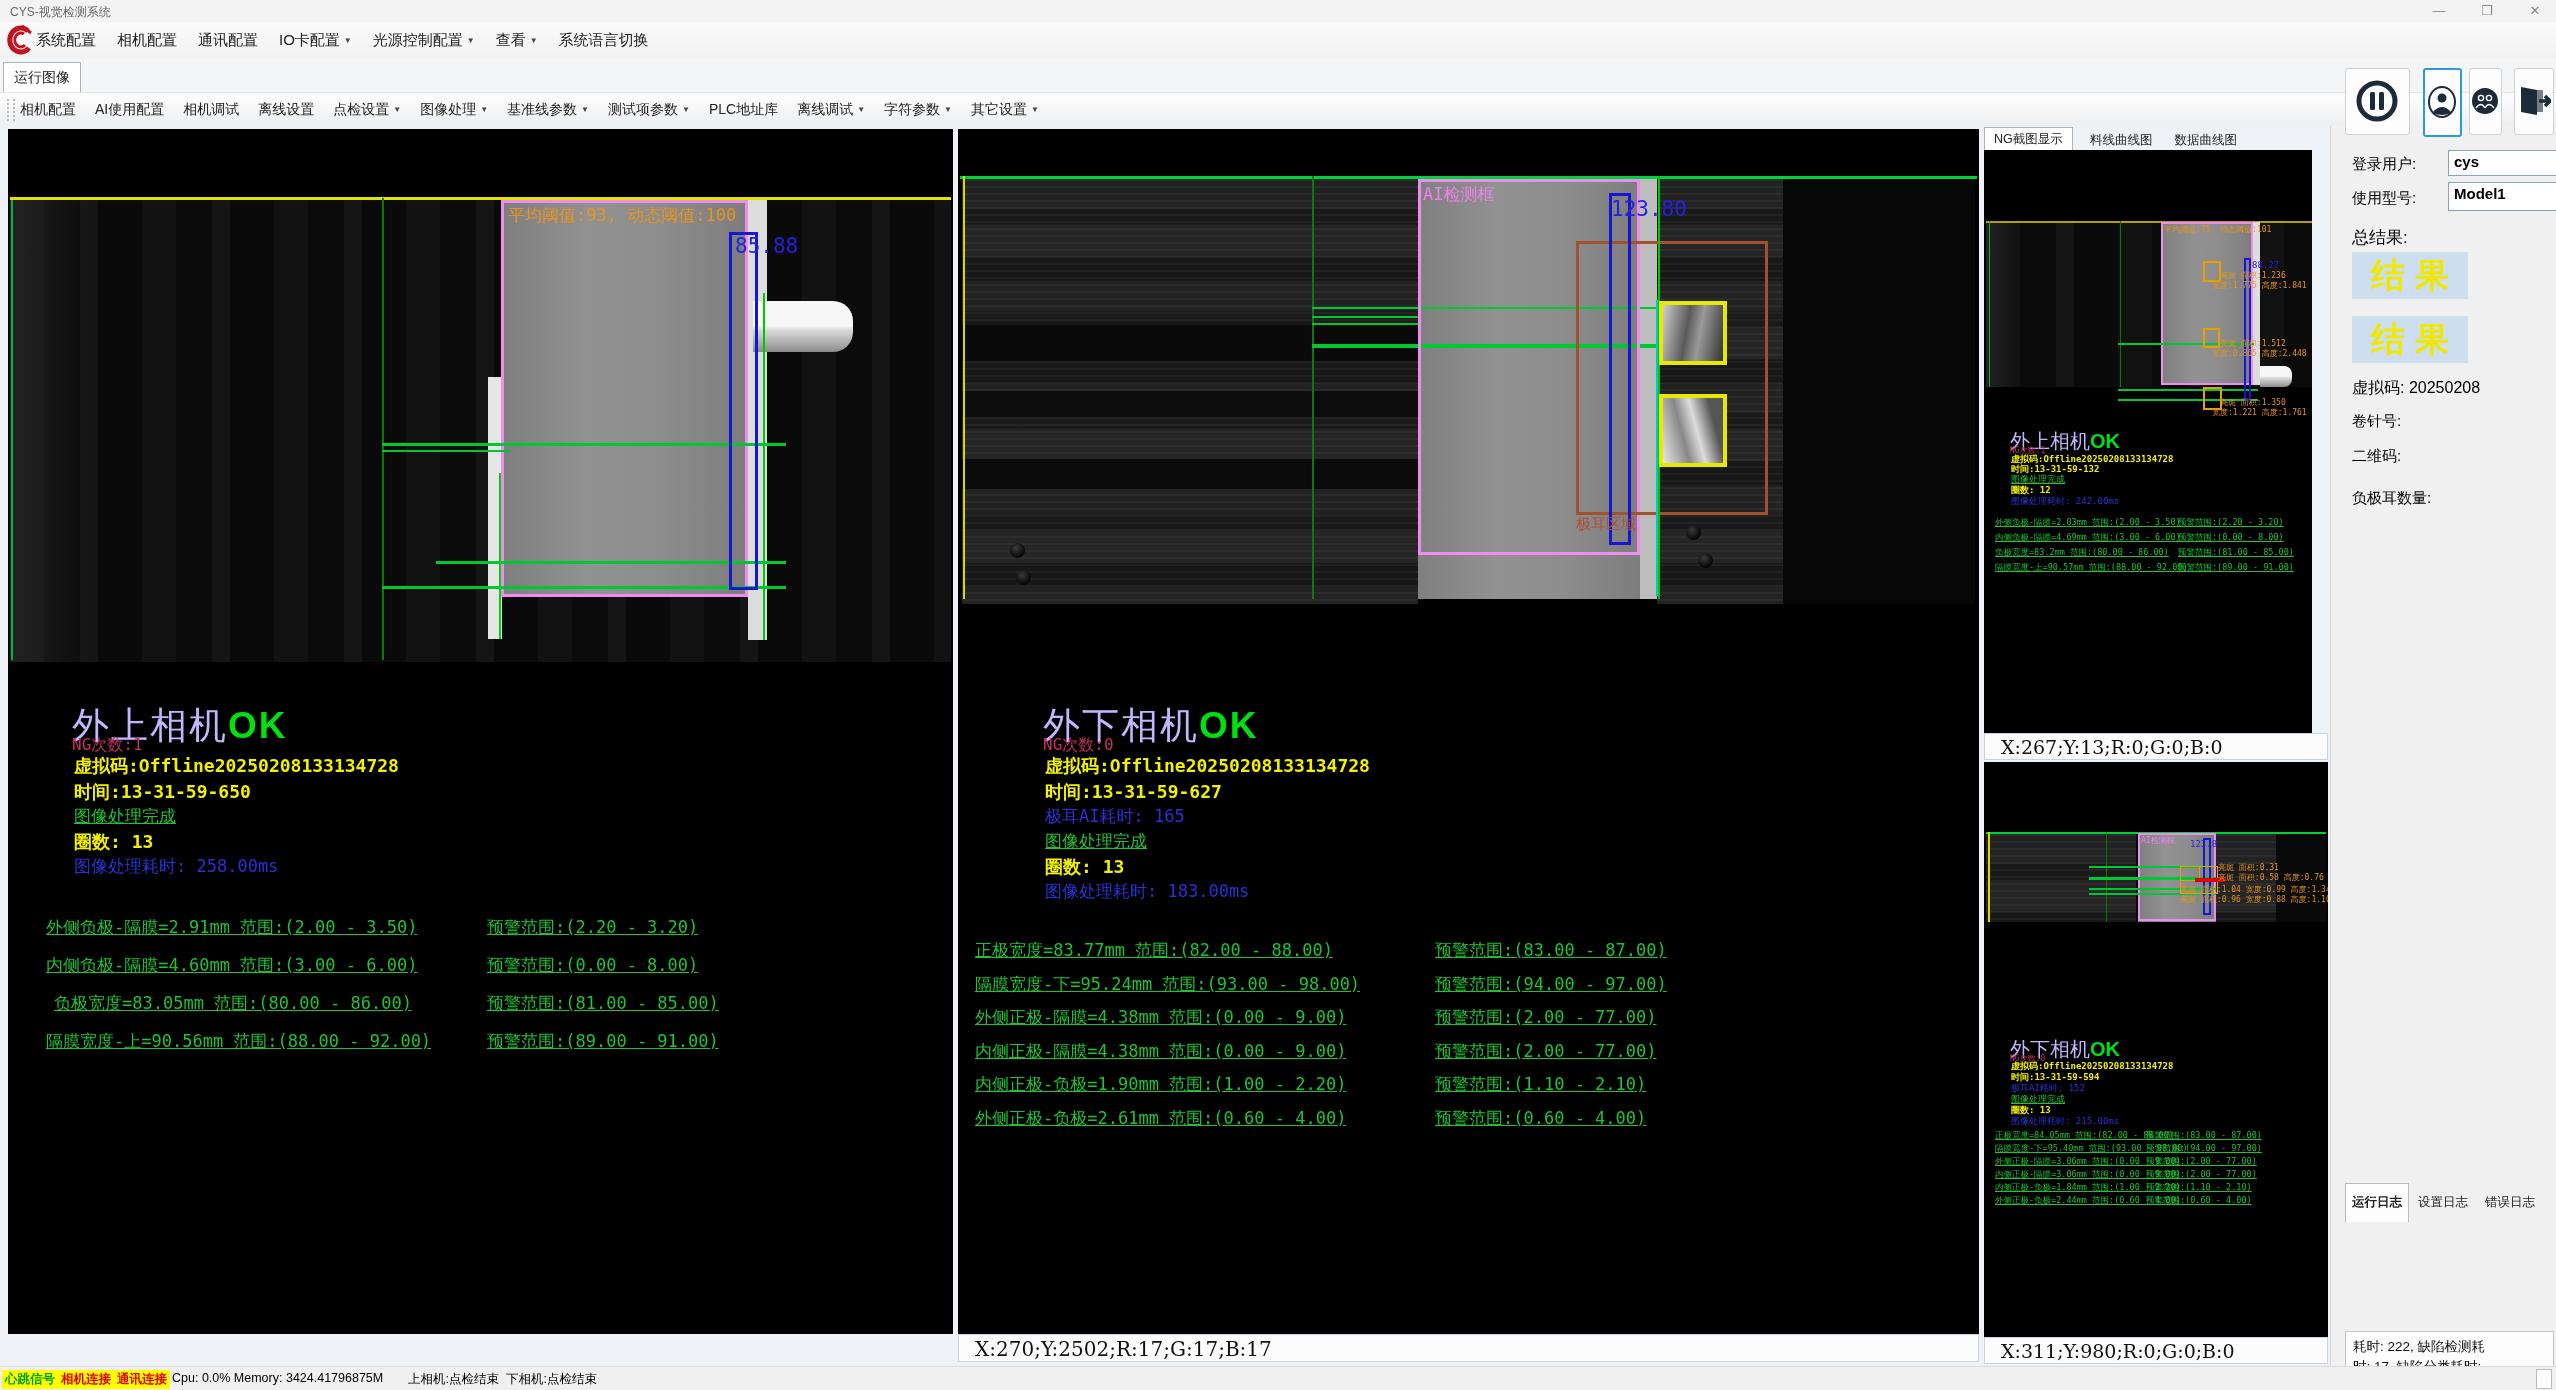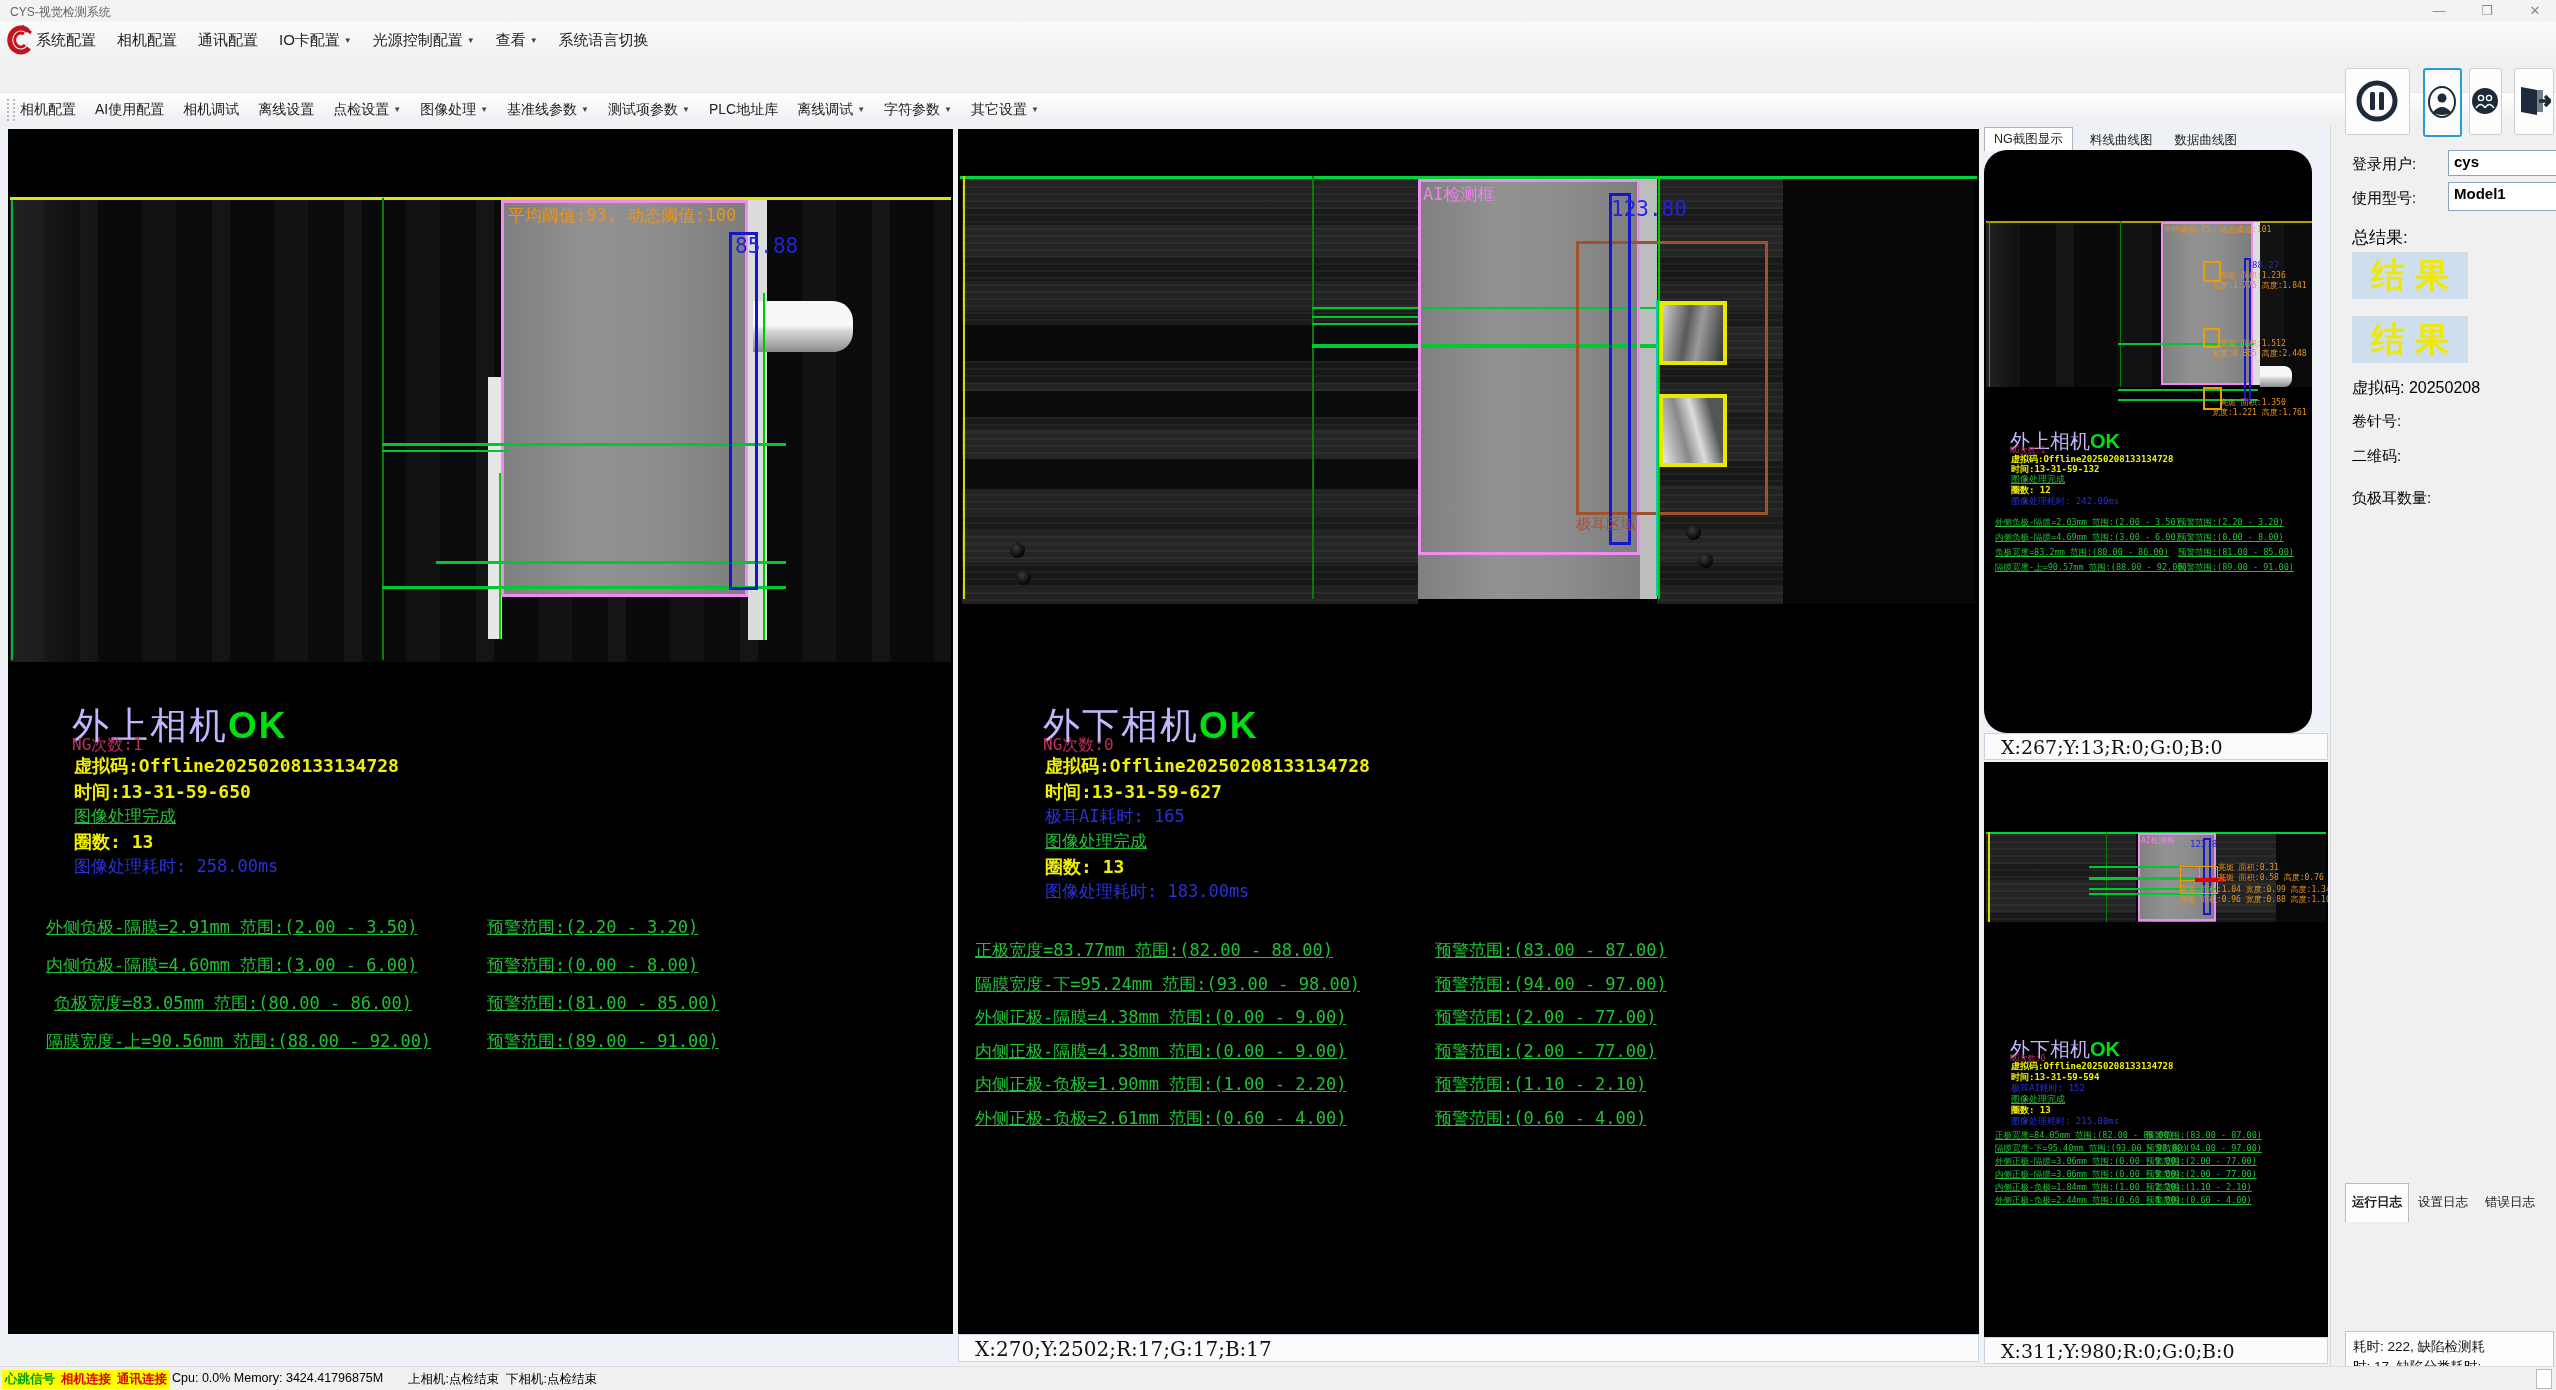--- a/index.html
+++ b/index.html
@@ -80,20 +80,23 @@
         <span>系统配置</span>
         <span>相机配置</span>
         <span>通讯配置</span>
         <span>IO卡配置<span class="arrow">▼</span></span>
         <span>光源控制配置<span class="arrow">▼</span></span>
         <span>查看<span class="arrow">▼</span></span>
         <span>系统语言切换</span>
       </div>
   </div>
 
+  <div class="abs tabbar">
+    <div class="vtab">运行图像</div>
+  </div>
 
   <div class="abs toolbar">
     <div class="grip"></div>
     <div class="tool-items" id="toolItems">
         <span>相机配置</span>
         <span>AI使用配置</span>
         <span>相机调试</span>
         <span>离线设置</span>
         <span>点检设置<span class="arrow">▼</span></span>
         <span>图像处理<span class="arrow">▼</span></span>
@@ -201,21 +204,21 @@
     <div class="coordbar" style="left:958px;top:1208px;width:1019px;height:26px;">
         <span>X:270;Y:2502;R:17;G:17;B:17</span>
       </div>
 
     <div class="abs" id="ngtabs" style="left:1984px;top:1px;width:344px;height:23px;">
         <div class="ngtab active" style="left: 0px; top: 0px;">NG截图显示</div>
         <div class="ngtab" style="left: 97px; top: 2px;">料线曲线图</div>
         <div class="ngtab" style="left: 181.5px; top: 2px;">数据曲线图</div>
       </div>
 
-    <div class="view" style="left:1984px;top:24px;width:328px;height:583px;border-radius:23px;">
+    <div class="view" style="left:1984px;top:24px;width:328px;height:583px;">
       <div class="abs ltex" style="left:2px;top:73px;width:340px;height:164px;"></div>
       <div class="abs" style="left:2px;top:71px;width:340px;height:2px;background:#b0a000;"></div>
       <div class="abs" style="left:5px;top:71px;width:1px;height:166px;background:#00b43c;"></div>
       <div class="abs" style="left:136px;top:71px;width:1px;height:166px;background:#0a7a0a;"></div>
       <div class="abs graycol" style="left:177px;top:72px;width:92px;height:163px;border:2px solid #ef8cef;box-sizing:border-box;"></div>
       <div class="abs" style="left:269px;top:72px;width:7px;height:163px;background:#ddd;"></div>
       <div class="abs metal" style="left:276px;top:216px;width:32px;height:21px;border-radius:0 8px 8px 0;"></div>
       <div class="abs" style="left:134px;top:193px;width:136px;height:2px;background:#00c832;"></div>
       <div class="abs" style="left:134px;top:239px;width:140px;height:2px;background:#00c832;"></div>
       <div class="abs" style="left:134px;top:249px;width:140px;height:2px;background:#00c832;"></div>

